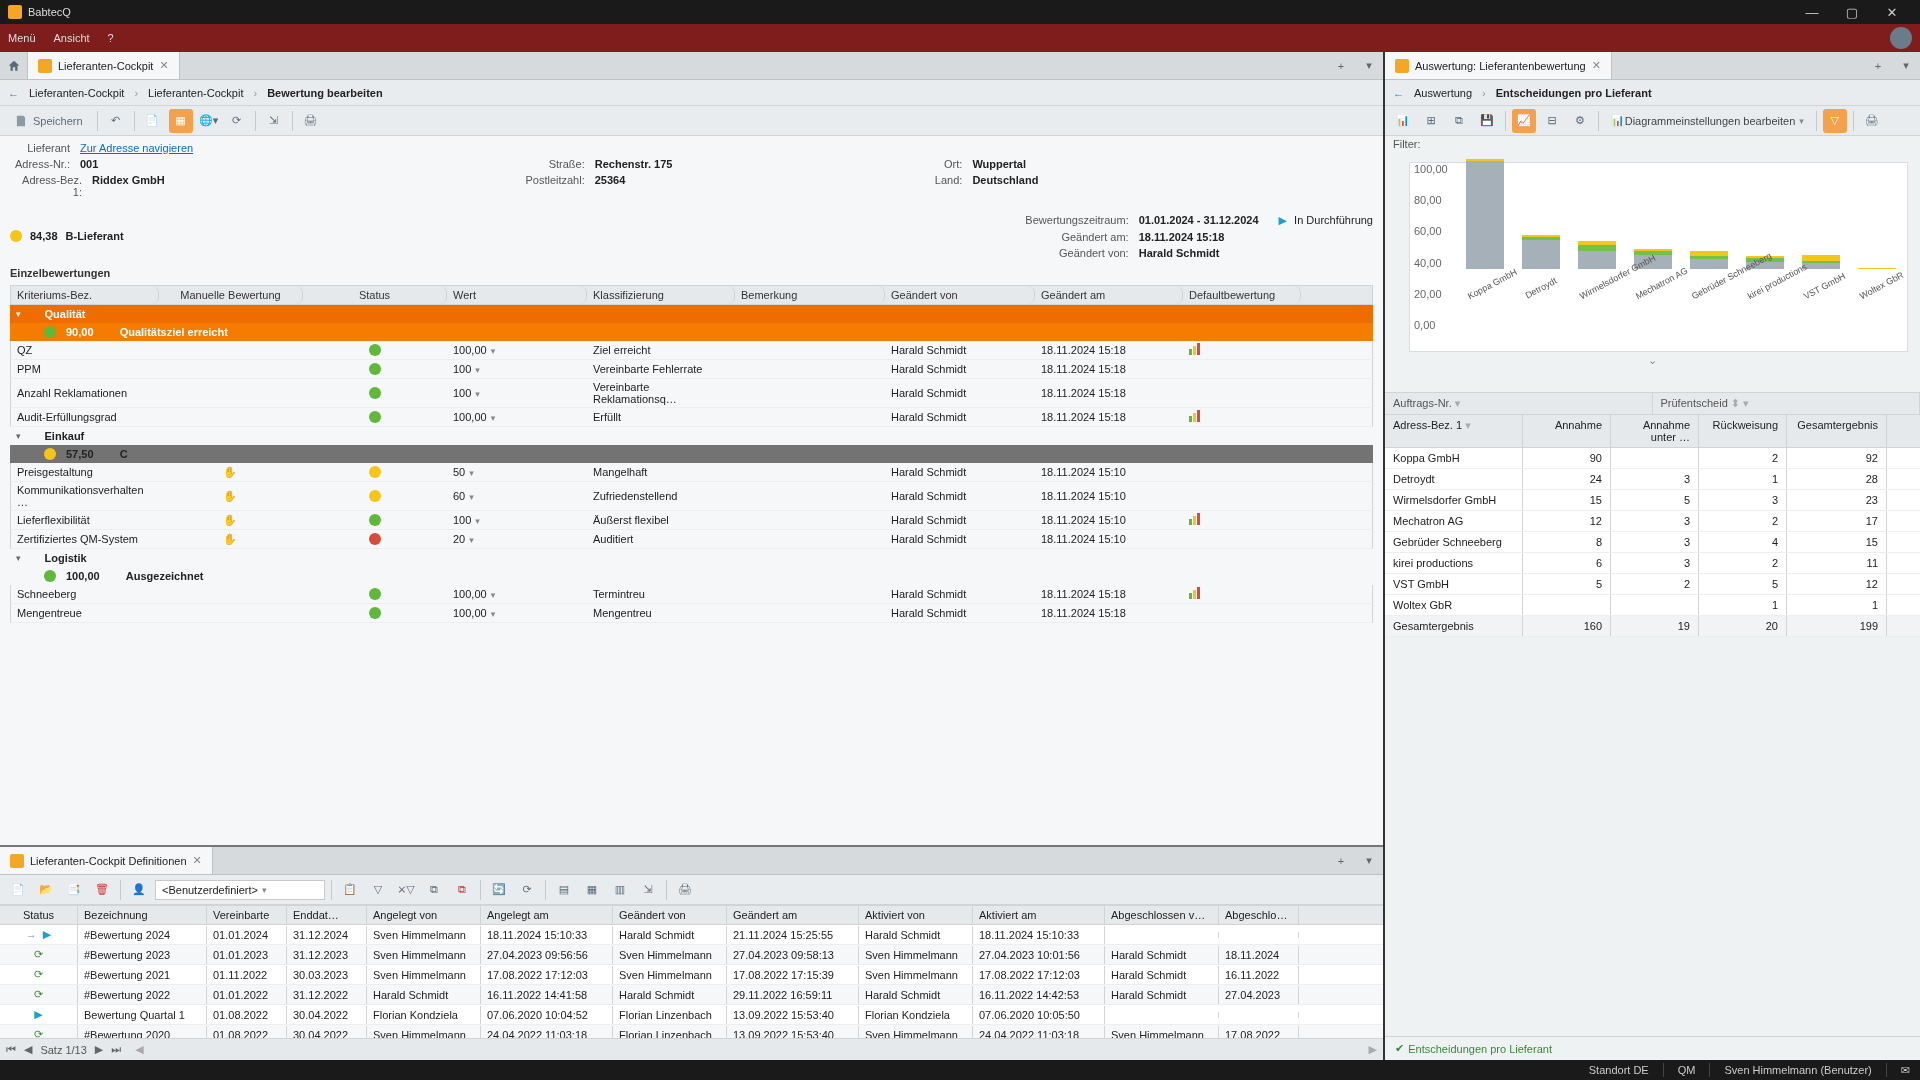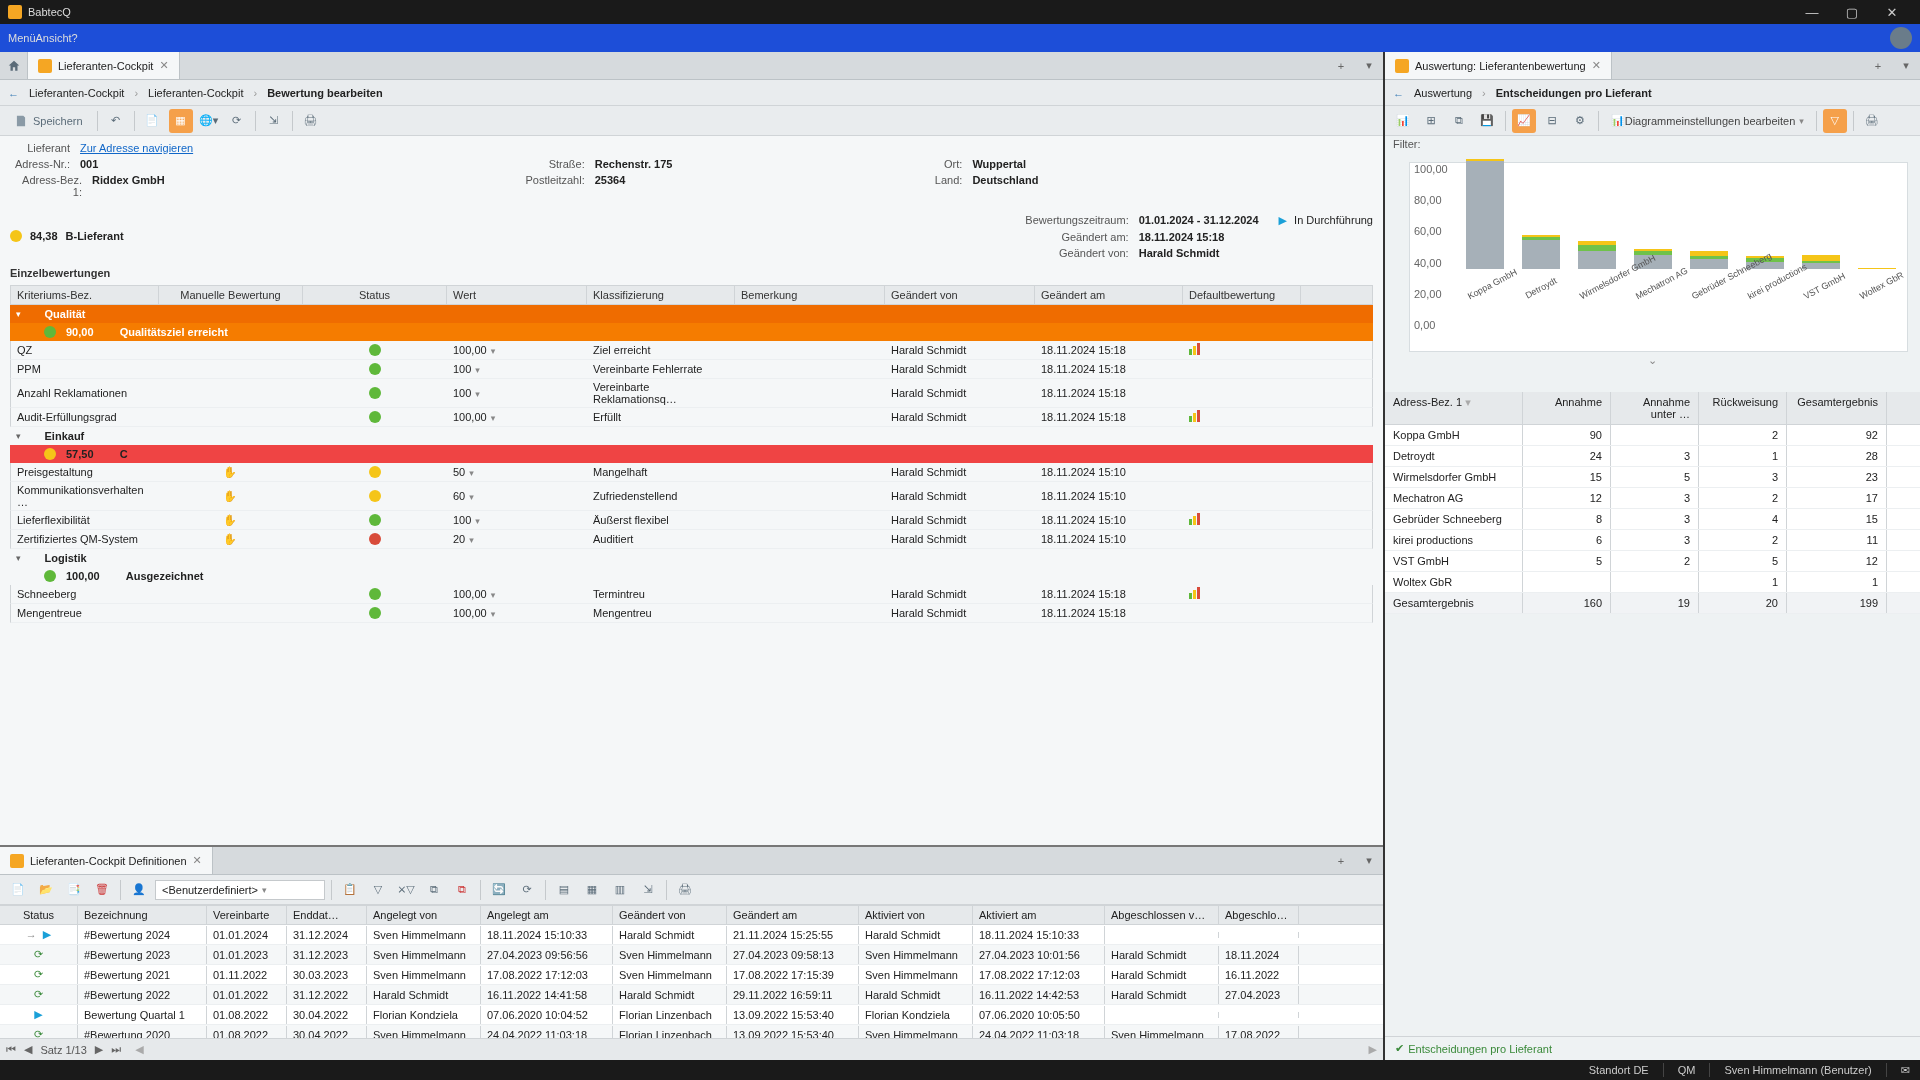--- a/index.html
+++ b/index.html
@@ -1,21 +1,21 @@
 <!DOCTYPE html>
 <html><head>
 <meta charset="utf-8">
 <style>
 * { box-sizing: border-box; margin: 0; padding: 0; font-family: "Segoe UI", Tahoma, Arial, sans-serif; font-size: 11px; }
 html, body { width: 1920px; height: 1080px; overflow: hidden; background: #1a1a1a; color: #222; }
 .titlebar { height: 24px; background: #1a1a1a; color: #ddd; display: flex; align-items: center; padding: 0 8px; }
 .titlebar .app-icon { width: 14px; height: 14px; background: #f5a623; border-radius: 2px; margin-right: 6px; }
 .titlebar .spacer { flex: 1; }
 .titlebar .winbtn { width: 40px; text-align: center; color: #ccc; font-size: 13px; cursor: pointer; }
-.menubar { height: 28px; background: #1d4ed8; color: #ddd; display: flex; align-items: center; padding: 0 8px; }
+.menubar { height: 28px; background: #7f1d1d; color: #ddd; display: flex; align-items: center; padding: 0 8px; gap: 18px; }
 .menubar .avatar { width: 22px; height: 22px; border-radius: 50%; background: #6a7c8a; margin-left: auto; }
 .workspace { display: flex; height: calc(1080px - 24px - 28px - 20px); }
 .left-pane { width: 1385px; border-right: 2px solid #333; display: flex; flex-direction: column; }
 .right-pane { flex: 1; display: flex; flex-direction: column; background: #eef2f3; }
 .tabstrip { height: 28px; background: #d6dadd; display: flex; align-items: center; border-bottom: 1px solid #bcc2c6; }
 .tabstrip .home-tab { width: 28px; height: 100%; display: flex; align-items: center; justify-content: center; border-right: 1px solid #bcc2c6; }
 .tabstrip .tab { height: 100%; display: flex; align-items: center; padding: 0 10px; background: #e6e9eb; border-right: 1px solid #bcc2c6; gap: 6px; }
 .tabstrip .tab.active { background: #f5f7f8; }
 .tabstrip .tab .close-x { color: #888; cursor: pointer; }
 .tabstrip .tab-grow { flex: 1; }
@@ -42,21 +42,21 @@
 .dot.green { background: #5fb83a; }
 .dot.yellow { background: #f5c518; }
 .dot.red { background: #d84b3a; }
 .score-right { margin-left: auto; display: flex; align-items: center; gap: 20px; }
 .score-sub { display: flex; flex-direction: column; gap: 4px; margin-top:2px; }
 .score-sub .row { display: flex; }
 .score-sub .lbl { width: 130px; text-align: right; color: #555; padding-right: 10px; }
 .play-icon { color: #1aa0d8; margin-right: 4px; }
 .grid { margin-top: 6px; }
 .grid-head { display: flex; background: #e6e9eb; border: 1px solid #d0d4d7; }
-.grid-head .col { padding: 3px 6px; border-right: 1px solid #d0d4d7; color: #333; }
+.grid-head .col { padding: 3px 6px; border-right: 1px solid #d0d4d7; color: #333; border-radius: 7px; }
 .grid-body .grow { display: flex; border-left: 1px solid #d0d4d7; border-right: 1px solid #d0d4d7; border-bottom: 1px solid #eceff1; min-height: 19px; align-items: center; }
 .grid-body .grow .col { padding: 2px 6px; border-right: 1px solid transparent; }
 .group-row { background: #ef6c00; color: #fff; display: flex; align-items: center; padding: 3px 6px 3px 20px; gap: 10px; }
 .sub-row { background: #f5f7f8; display: flex; align-items: center; padding: 3px 6px 3px 34px; gap: 10px; }
 .c-krit { width: 148px; }
 .c-man { width: 144px; display:flex; justify-content:center; }
 .c-stat { width: 144px; display:flex; justify-content:center; }
 .c-wert { width: 140px; }
 .c-klass { width: 148px; }
 .c-bem { width: 150px; }
@@ -337,21 +337,21 @@
       <div class="col c-def"><span class="bar-icon">
                   <span></span>
                   <span></span>
                   <span></span>
                 </span></div>
             </div>
             <div class="group-row" style="background: rgb(245, 247, 248); color: rgb(34, 34, 34);">
               <span style="position:relative;left:-14px;font-size:9px;color:#666">▾</span>
               <b>Einkauf</b>
             </div>
-            <div class="sub-row" style="background: #ef4444; color: rgb(34, 34, 34);"><span class="dot yellow"></span><b>57,50</b>&nbsp;&nbsp;<b>C</b></div>
+            <div class="sub-row" style="background: #737373; color: rgb(34, 34, 34);"><span class="dot yellow"></span><b>57,50</b>&nbsp;&nbsp;<b>C</b></div>
             <div class="grow">
       <div class="col c-krit">Preisgestaltung</div>
       <div class="col c-man">
                 <span>✋</span>
               </div>
       <div class="col c-stat">
                 <span class="dot yellow"></span>
               </div>
       <div class="col c-wert">50<span class="arrow-down">▾</span></div>
       <div class="col c-klass">Mangelhaft</div>
@@ -777,20 +777,24 @@
       <div class="bar-seg2" style="height:0px"></div>
       <div class="bar-seg1" style="height:0px"></div>
     </div>
     <div class="bar-lbl">Woltex GbR</div>
             </div>
           </div>
       </div>
       <div style="text-align:center;color:#888;margin-top:2px;">⌄</div>
     </div>
 
+    <div class="filter-row">
+      <div class="fcell"><span>Auftrags-Nr.</span> <span style="color:#aaa;">▾</span></div>
+      <div class="fcell"><span>Prüfentscheid</span> <span style="color:#aaa;">⬍ ▾</span></div>
+    </div>
 
     <div class="data-table">
       <div class="dt-head">
         <div class="col t-sup"><span>Adress-Bez. 1</span> <span style="color:#aaa;">▾</span></div>
         <div class="col t-n">Annahme</div>
         <div class="col t-n">Annahme unter …</div>
         <div class="col t-n">Rückweisung</div>
         <div class="col t-n" style="width:100px;">Gesamtergebnis</div>
       </div>
       <div id="dt-body">

